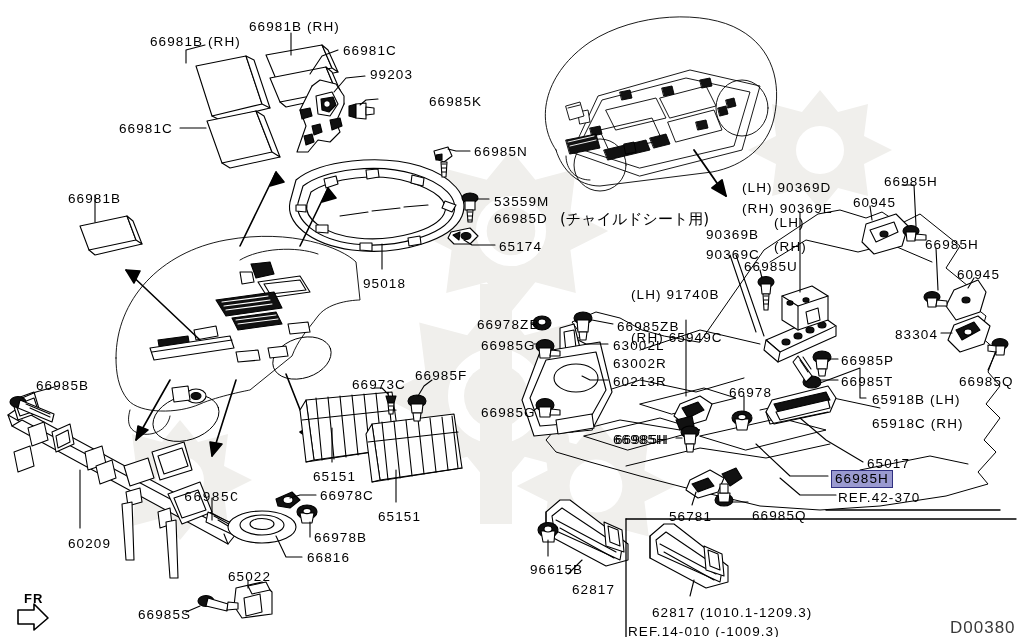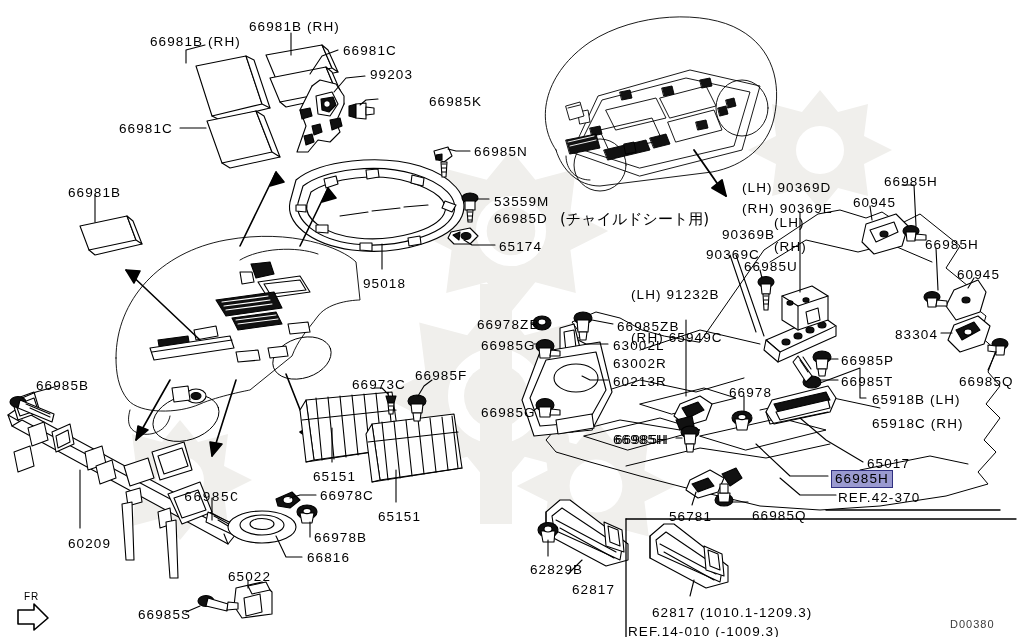--- a/index.html
+++ b/index.html
@@ -41,28 +41,28 @@
     font-size: 15px;
     letter-spacing: 0px;
   }
   .lbl.sel {
     background: #9a9ad0;
     border: 1px solid #303080;
     padding: 1px 3px;
     color: #000;
   }
   .lbl.code {
-    font-size: 11px;
+    font-size: 17px;
     letter-spacing: 1px;
     color: #3a3a3a;
   }
   .lbl.fr {
-    font-size: 10px;
+    font-size: 13px;
     letter-spacing: 1px;
-    font-weight: normal;
+    font-weight: bold;
   }
 </style>
 </head>
 <body>
 
 <div id="page">
 
   <svg id="watermark" viewBox="0 0 1024 637" xmlns="http://www.w3.org/2000/svg">
     <g fill="#f0efec" stroke="none">
 
@@ -617,41 +617,41 @@
     </g>
   </svg>
 
   <div id="labels-layer">
       <div class="lbl" style="left: 150px; top: 35px;">66981B (RH)</div>
       <div class="lbl" style="left: 249px; top: 20px;">66981B (RH)</div>
       <div class="lbl" style="left: 343px; top: 44px;">66981C</div>
       <div class="lbl" style="left: 370px; top: 68px;">99203</div>
       <div class="lbl" style="left: 401px; top: 95px; margin-left: 28px;">66985K</div>
       <div class="lbl" style="left: 119px; top: 122px;">66981C</div>
-      <div class="lbl" style="left: 68px; top: 186px;">66981B</div>
+      <div class="lbl" style="left: 68px; top: 192px;">66981B</div>
       <div class="lbl" style="left: 474px; top: 145px;">66985N</div>
       <div class="lbl" style="left: 494px; top: 195px;">53559M</div>
       <div class="lbl" style="left: 494px; top: 212px;">66985D</div>
       <div class="lbl jp" style="left: 560px; top: 212px;">(チャイルドシート用)</div>
       <div class="lbl" style="left: 499px; top: 240px;">65174</div>
       <div class="lbl" style="left: 363px; top: 277px;">95018</div>
       <div class="lbl" style="left: 742px; top: 181px;">(LH) 90369D</div>
       <div class="lbl" style="left: 742px; top: 202px;">(RH) 90369E</div>
-      <div class="lbl" style="left: 706px; top: 228px; margin-left: 16px;">90369B</div>
+      <div class="lbl" style="left: 706px; top: 228px;">90369B</div>
       <div class="lbl" style="left: 774px; top: 216px;">(LH)</div>
       <div class="lbl" style="left: 706px; top: 248px;">90369C</div>
       <div class="lbl" style="left: 774px; top: 240px;">(RH)</div>
       <div class="lbl" style="left: 744px; top: 260px;">66985U</div>
       <div class="lbl" style="left: 884px; top: 175px;">66985H</div>
       <div class="lbl" style="left: 853px; top: 196px;">60945</div>
       <div class="lbl" style="left: 925px; top: 238px;">66985H</div>
       <div class="lbl" style="left: 957px; top: 268px;">60945</div>
       <div class="lbl" style="left: 895px; top: 328px;">83304</div>
       <div class="lbl" style="left: 959px; top: 375px;">66985Q</div>
-      <div class="lbl" style="left: 631px; top: 288px;">(LH) 91232B</div>
+      <div class="lbl" style="left: 631px; top: 288px;">(LH) 91740B</div>
       <div class="lbl" style="left: 631px; top: 307px; margin-top: 24px;">(RH) 65949C</div>
       <div class="lbl" style="left: 477px; top: 318px;">66978ZB</div>
       <div class="lbl" style="left: 617px; top: 320px;">66985ZB</div>
       <div class="lbl" style="left: 481px; top: 339px;">66985G</div>
       <div class="lbl" style="left: 613px; top: 339px;">63002L</div>
       <div class="lbl" style="left: 613px; top: 357px;">63002R</div>
       <div class="lbl" style="left: 613px; top: 375px;">60213R</div>
       <div class="lbl" style="left: 481px; top: 406px;">66985G</div>
       <div class="lbl" style="left: 615px; top: 433px;">66985H</div>
       <div class="lbl" style="left: 352px; top: 378px;">66973C</div>
@@ -669,21 +669,21 @@
       <div class="lbl" style="left: 729px; top: 386px;">66978</div>
       <div class="lbl" style="left: 841px; top: 354px;">66985P</div>
       <div class="lbl" style="left: 841px; top: 375px;">66985T</div>
       <div class="lbl" style="left: 872px; top: 393px;">65918B (LH)</div>
       <div class="lbl" style="left: 872px; top: 417px;">65918C (RH)</div>
       <div class="lbl" style="left: 867px; top: 457px;">65017</div>
       <div class="lbl" style="left: 838px; top: 491px;">REF.42-370</div>
       <div class="lbl" style="left: 613px; top: 433px;">66985H</div>
       <div class="lbl" style="left: 669px; top: 510px;">56781</div>
       <div class="lbl" style="left: 752px; top: 509px;">66985Q</div>
-      <div class="lbl" style="left: 530px; top: 563px;">62829B</div>
+      <div class="lbl" style="left: 530px; top: 563px;">96615B</div>
       <div class="lbl" style="left: 572px; top: 583px;">62817</div>
       <div class="lbl" style="left: 652px; top: 606px;">62817 (1010.1-1209.3)</div>
       <div class="lbl" style="left: 628px; top: 625px;">REF.14-010 (-1009.3)</div>
     </div>
 
   <div class="lbl sel" id="selected-label" style="left: 831px; top: 470px; background: rgb(154, 154, 208);">66985H</div>
 
   <div class="lbl fr" id="fr-label" style="left:24px; top:592px;">FR</div>
 
   <div class="lbl code" id="drawing-code" style="left:950px; top:619px;">D00380</div>

